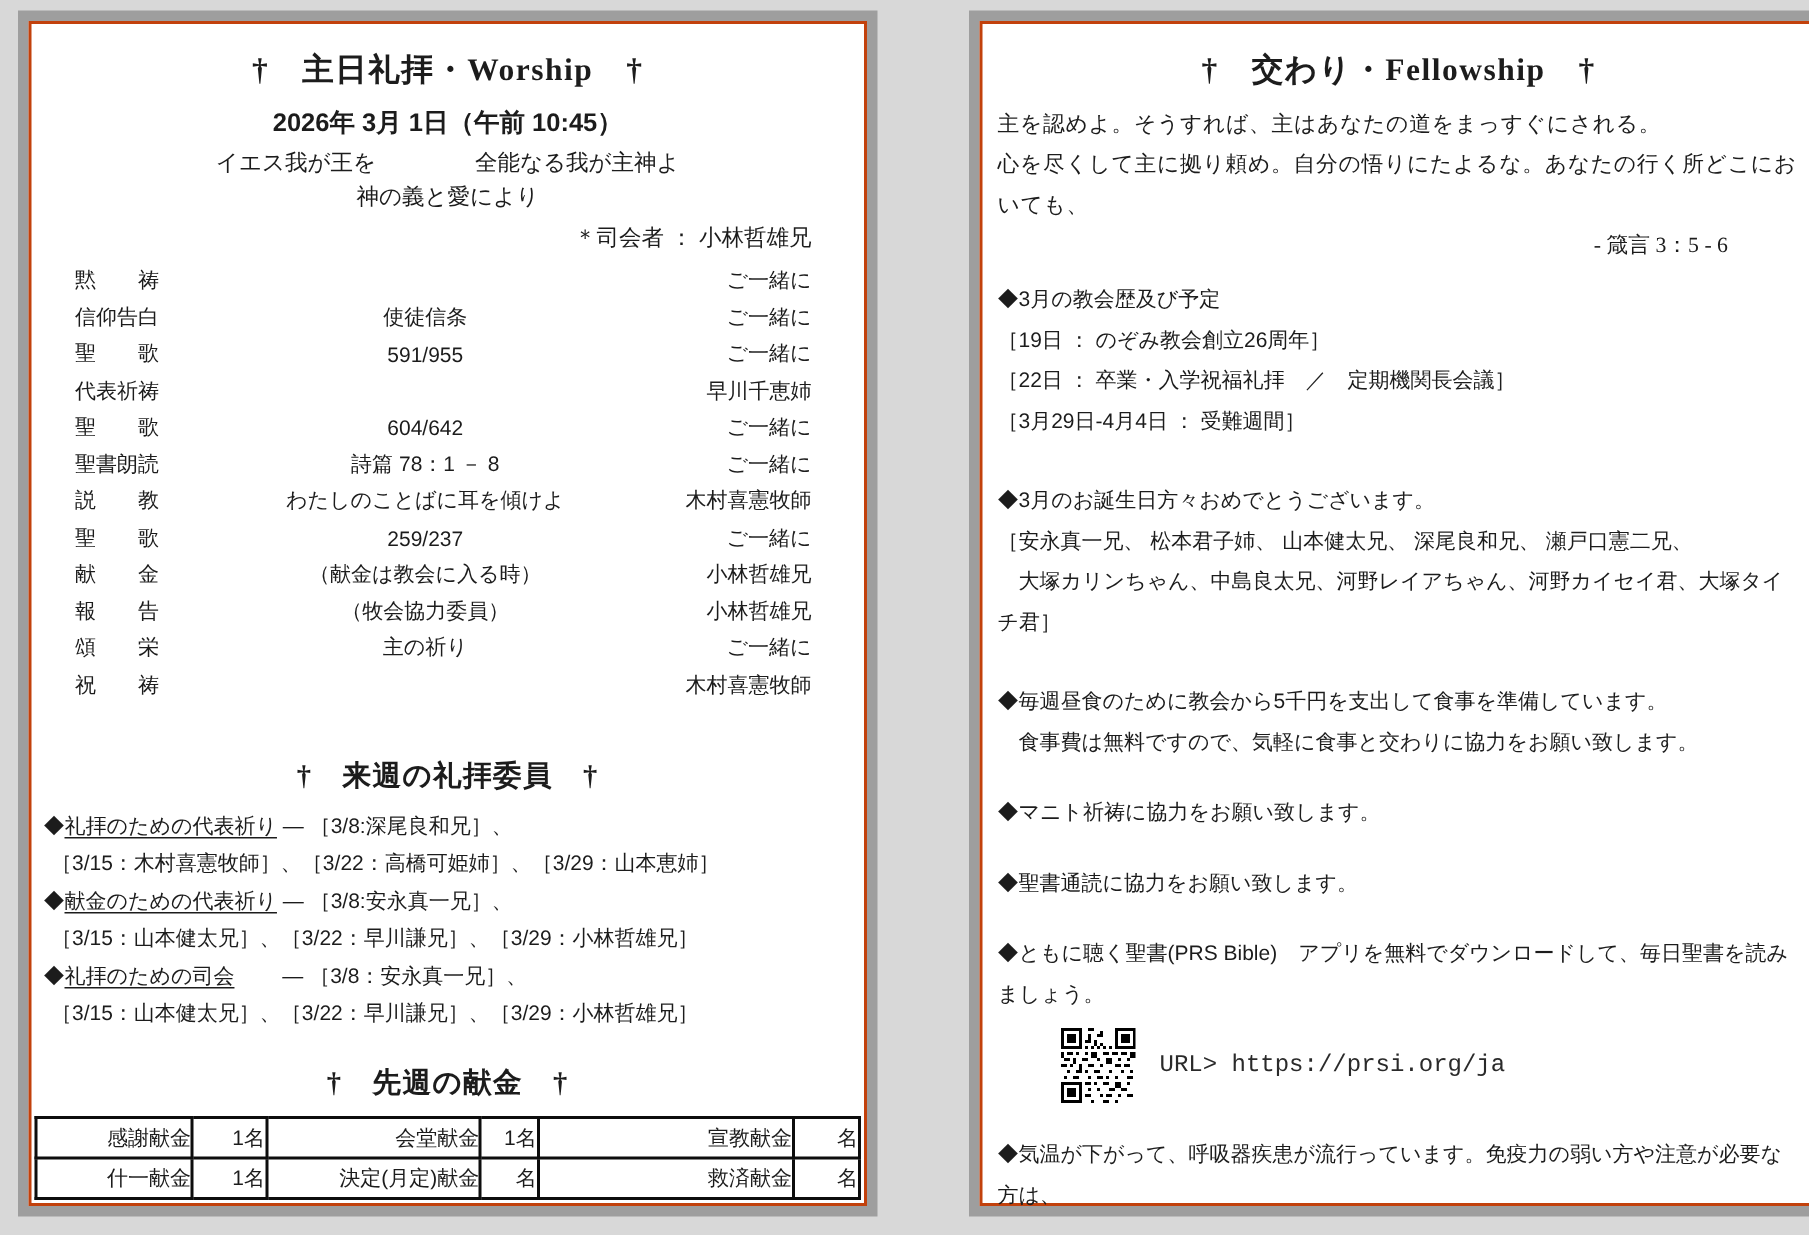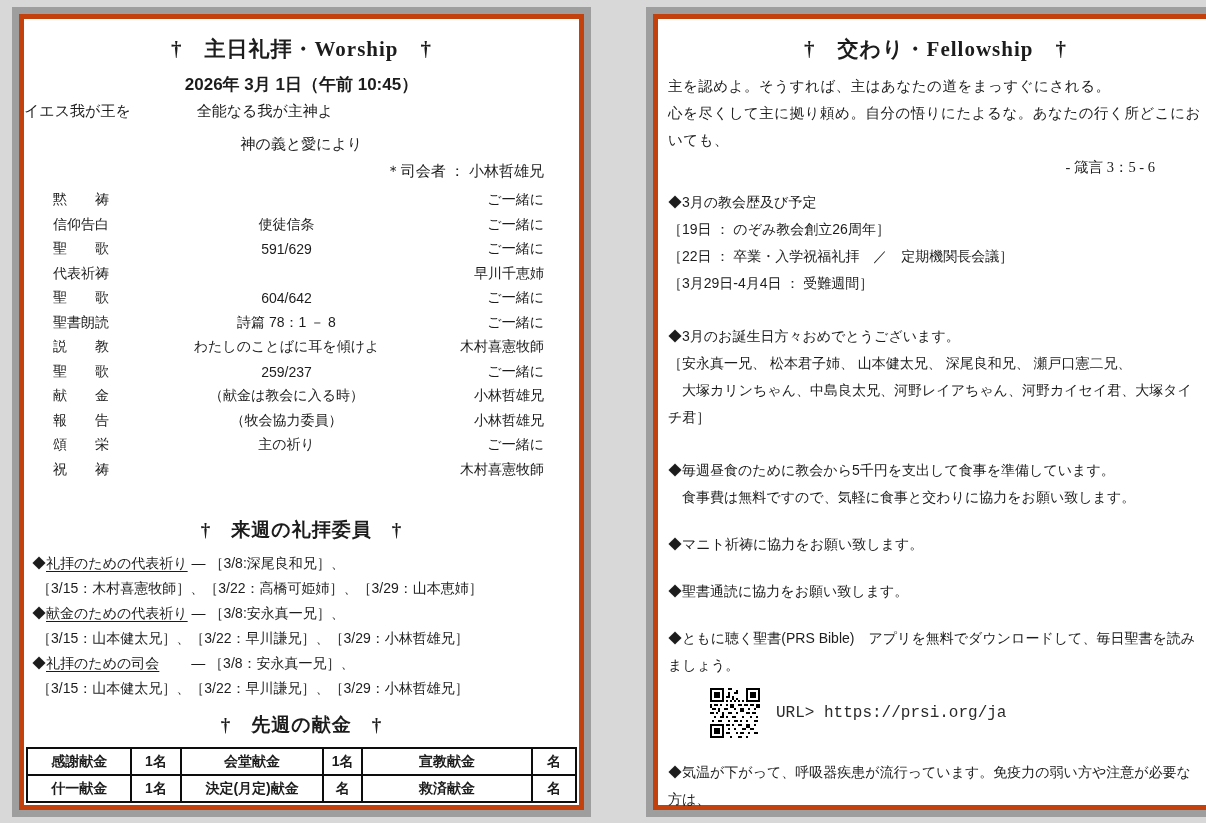--- a/index.html
+++ b/index.html
@@ -8,21 +8,21 @@
     background:#d8d8d8;
     font-family:"Liberation Sans", sans-serif;
     color:#1c1c1c;
     -webkit-font-smoothing:antialiased;
   }
   .canvas{position:relative;width:1206px;height:823px;overflow:hidden;}
   .page{
     position:absolute;top:14px;
     width:555px;height:786px;
     background:#ffffff;
-    border:5px solid #c2410c;
+    border:2px solid #c2410c;
     box-shadow:0 0 0 7px #9e9e9e;
     display:flex;flex-direction:column;
     box-sizing:content-box;
   }
   .page-left{left:19px;}
   .page-right{left:653px;}
 
   
   .page-title{
     margin-top:16px;
@@ -35,22 +35,22 @@
   .section-title{
     text-align:center;
     font-family:"Liberation Serif","DejaVu Serif",serif;
     font-weight:bold;
     font-size:19px;
     letter-spacing:1px;
   }
 
   
   .date-line{margin-top:10px;text-align:center;font-weight:bold;font-size:17px;}
-  .hymn-row{margin-top:6px;display:flex;gap:66px;font-size:15px;}
-  .hymn-center{margin-top:14px;text-align:center;font-size:15px;}
+  .hymn-row{margin-top:6px;display:flex;justify-content:center;gap:66px;font-size:15px;}
+  .hymn-center{margin-top:4px;text-align:center;font-size:15px;}
   .mc-line{margin-top:8px;text-align:right;padding-right:35px;font-size:15px;}
   .order-list{margin-top:7px;padding:0 35px 0 29px;}
   .order-row{
     display:grid;grid-template-columns:100px 1fr 124px;
     align-items:center;height:24.5px;font-size:14px;
   }
   .o-item{text-align:left;white-space:pre;}
   .o-detail{text-align:center;}
   .o-by{text-align:right;}
   .committee-title{margin-top:35px;}
@@ -60,22 +60,22 @@
   .offering-block{margin-top:auto;margin-bottom:2px;}
   .offering-table{
     width:calc(100% - 4px);
     margin:9px auto 0 auto;
     border-collapse:collapse;
     table-layout:fixed;
   }
   .offering-table td{
     border:2px solid #0d0d0d;
     height:25px;
-    text-align:center;
-    font-weight:bold;
+    text-align:right;
+    font-weight:normal;
     font-size:14px;
     padding:0;
     overflow:hidden;
   }
 
   
   .verse{margin-top:10px;padding:0 10px;
     font-family:"Liberation Serif","DejaVu Serif",serif;
     font-size:14.5px;line-height:27px;letter-spacing:0.5px;}
   .verse-ref{padding-right:58px;text-align:right;
@@ -111,21 +111,21 @@
         <span class="o-detail"></span>
         <span class="o-by">ご一緒に</span>
       </div>
       <div class="order-row">
         <span class="o-item">信仰告白</span>
         <span class="o-detail">使徒信条</span>
         <span class="o-by">ご一緒に</span>
       </div>
       <div class="order-row">
         <span class="o-item">聖　　歌</span>
-        <span class="o-detail">591/629</span>
+        <span class="o-detail">591/955</span>
         <span class="o-by">ご一緒に</span>
       </div>
       <div class="order-row">
         <span class="o-item">代表祈祷</span>
         <span class="o-detail"></span>
         <span class="o-by">早川千恵姉</span>
       </div>
       <div class="order-row">
         <span class="o-item">聖　　歌</span>
         <span class="o-detail">604/642</span>

